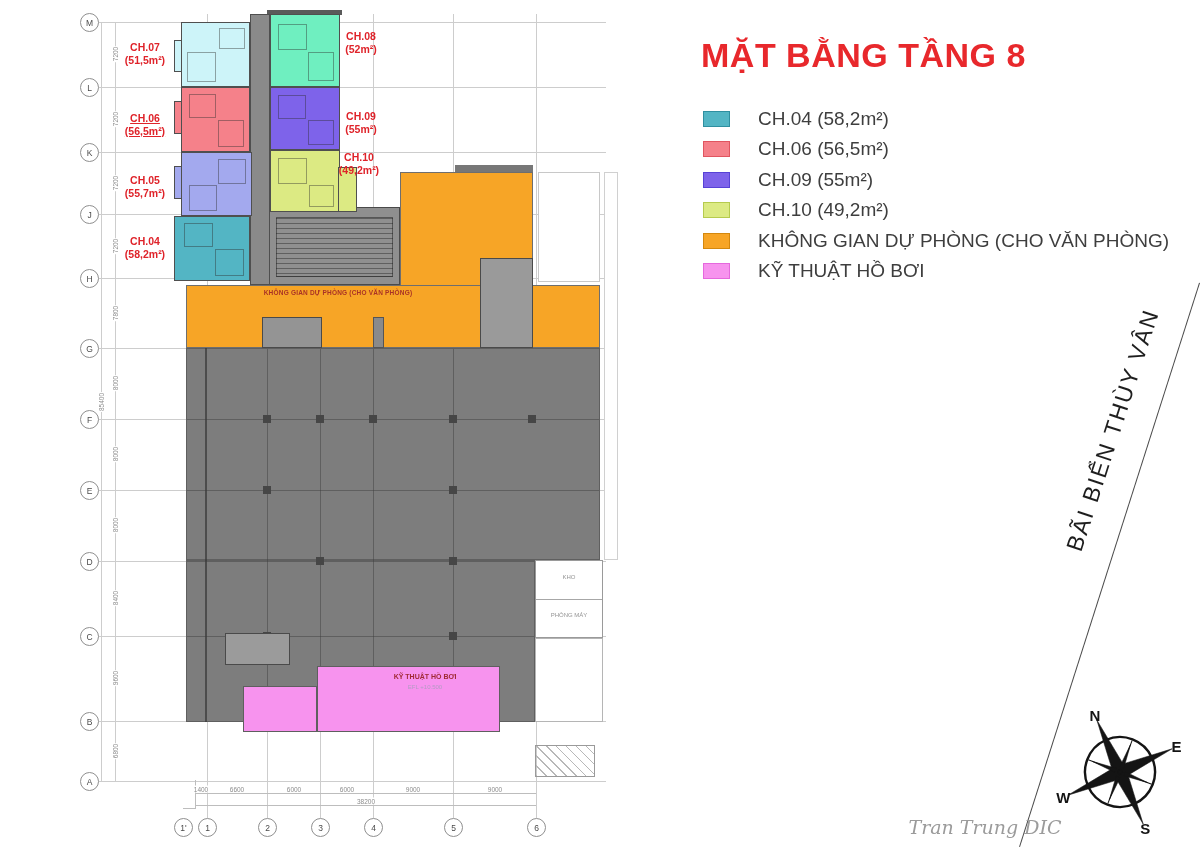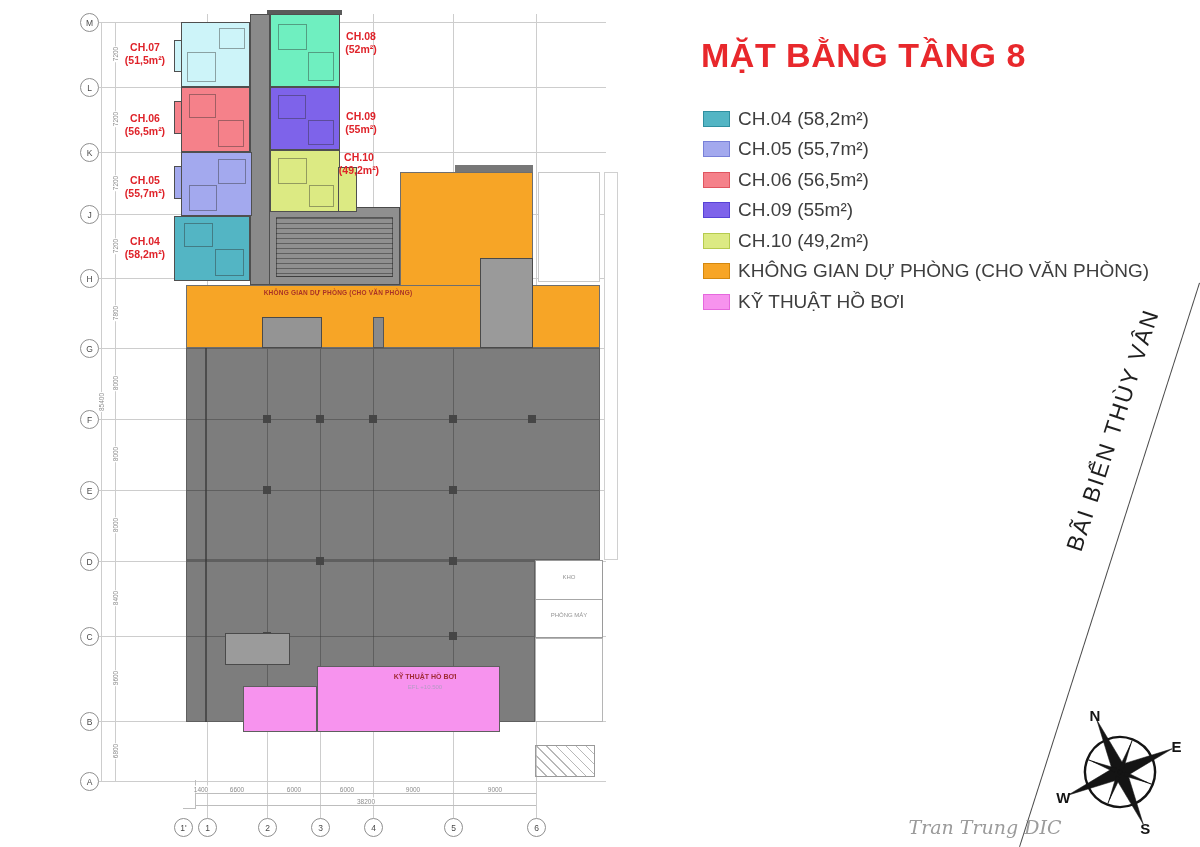--- a/index.html
+++ b/index.html
@@ -17,21 +17,21 @@
         transform:translate(-50%,-50%);z-index:5;white-space:nowrap;}
   .unit{position:absolute;border:1.5px solid #4f4f4f;box-sizing:border-box;z-index:4;}
   .rm{position:absolute;border:1px solid rgba(45,45,45,.42);display:block;}
   .gray{position:absolute;box-sizing:border-box;z-index:2;}
   .il{position:absolute;background:rgba(60,60,60,.45);z-index:3;}
   .colsq{position:absolute;width:8px;height:8px;background:#464646;z-index:3;}
   .ulabel{position:absolute;width:90px;text-align:center;font-weight:bold;font-size:10.5px;
           line-height:13px;z-index:7;}
   .steps-h{background-image:repeating-linear-gradient(180deg,rgba(35,35,35,.45) 0,rgba(35,35,35,.45) 1px,transparent 1px,transparent 5px);}
   .steps-v{background-image:repeating-linear-gradient(90deg,rgba(35,35,35,.45) 0,rgba(35,35,35,.45) 1px,transparent 1px,transparent 5px);}
-  .legend-row{display:flex;align-items:center;gap:8px;height:17px;margin-bottom:13.6px;}
+  .legend-row{display:flex;align-items:center;gap:28px;height:17px;margin-bottom:13.6px;}
   .swatch{width:27px;height:16px;border:1.5px solid;box-sizing:border-box;flex:0 0 auto;}
   .legend-label{font-size:19px;color:#3e3e3e;white-space:nowrap;}
   .tiny{position:absolute;z-index:7;text-align:center;}
 </style>
 </head>
 <body>
 
 <div id="canvas">
 
   <div>
@@ -229,21 +229,21 @@
   <div class="unit" style="left: 270px; top: 150px; width: 70px; height: 62px; background: rgb(220, 234, 131);">
     <i class="rm" style="left:10%;top:12%;width:40%;height:40%;"></i>
     <i class="rm" style="left:56%;top:56%;width:34%;height:34%;"></i>
   </div>
   <div class="unit" style="left: 338px; top: 167px; width: 19px; height: 45px; border-width: 1px; background: rgb(220, 234, 131);"></div>
 
   <div class="ulabel" style="left: 100px; top: 41px; color: rgb(223, 35, 42);">
     <div>CH.07</div>
     <div>(51,5m²)</div>
   </div>
-  <div class="ulabel" style="left: 100px; top: 112px; color: rgb(223, 35, 42);">
+  <div class="ulabel" style="left: 100px; top: 112px; color: rgb(223, 35, 42); text-decoration: underline;">
     <div>CH.06</div>
     <div>(56,5m²)</div>
   </div>
   <div class="ulabel" style="left: 100px; top: 174px; color: rgb(223, 35, 42);">
     <div>CH.05</div>
     <div>(55,7m²)</div>
   </div>
   <div class="ulabel" style="left: 100px; top: 235px; color: rgb(223, 35, 42);">
     <div>CH.04</div>
     <div>(58,2m²)</div>
@@ -262,24 +262,20 @@
   </div>
 
   <div class="tiny" style="left:238px;top:289px;width:200px;font-size:6.5px;font-weight:bold;color:#a93226;letter-spacing:.2px;">KHÔNG GIAN DỰ PHÒNG (CHO VĂN PHÒNG)</div>
 
   <div class="abs" style="left: 701px; top: 36px; font-size: 34px; font-weight: bold; letter-spacing: 0.5px; z-index: 8; color: rgb(232, 40, 44);">MẶT BẰNG TẦNG 8</div>
 
   <div class="abs" style="left:703px;top:110px;z-index:8;">
     <div class="legend-row">
       <span class="swatch" style="background: rgb(83, 181, 196); border-color: rgb(47, 143, 160);"></span>
       <span class="legend-label">CH.04 (58,2m²)</span>
-    </div>
-    <div class="legend-row">
-      <span class="swatch" style="background: rgb(163, 169, 238); border-color: rgb(120, 128, 216);"></span>
-      <span class="legend-label">CH.05 (55,7m²)</span>
     </div>
     <div class="legend-row">
       <span class="swatch" style="background: rgb(245, 129, 138); border-color: rgb(224, 85, 96);"></span>
       <span class="legend-label">CH.06 (56,5m²)</span>
     </div>
     <div class="legend-row">
       <span class="swatch" style="background: rgb(126, 99, 234); border-color: rgb(87, 66, 214);"></span>
       <span class="legend-label">CH.09 (55m²)</span>
     </div>
     <div class="legend-row">

